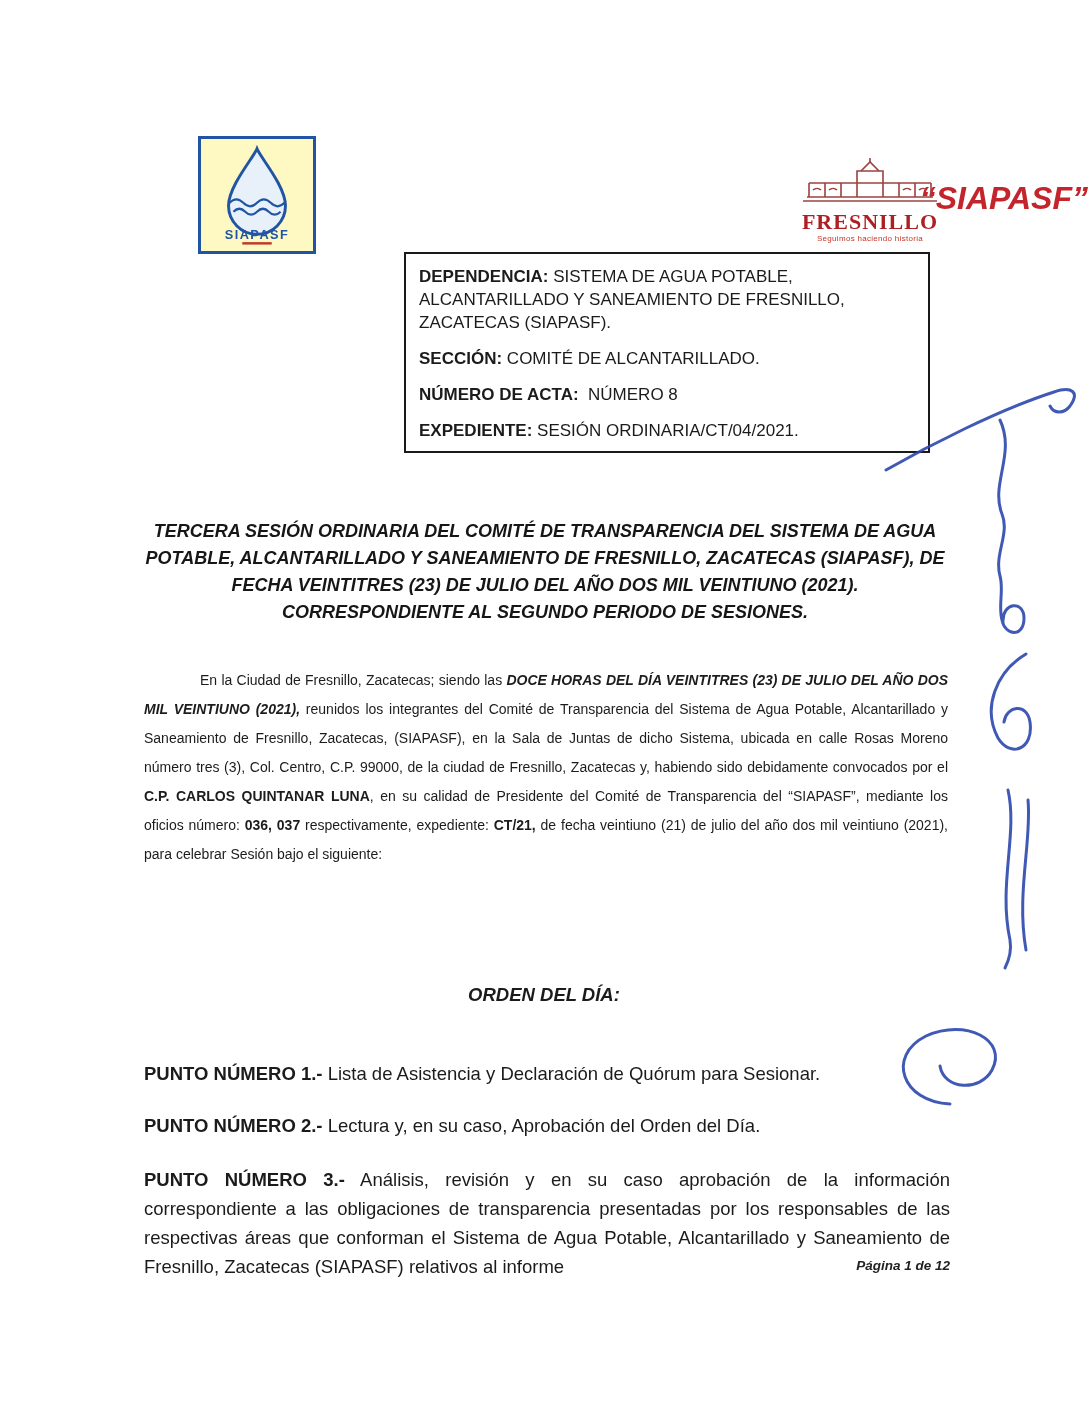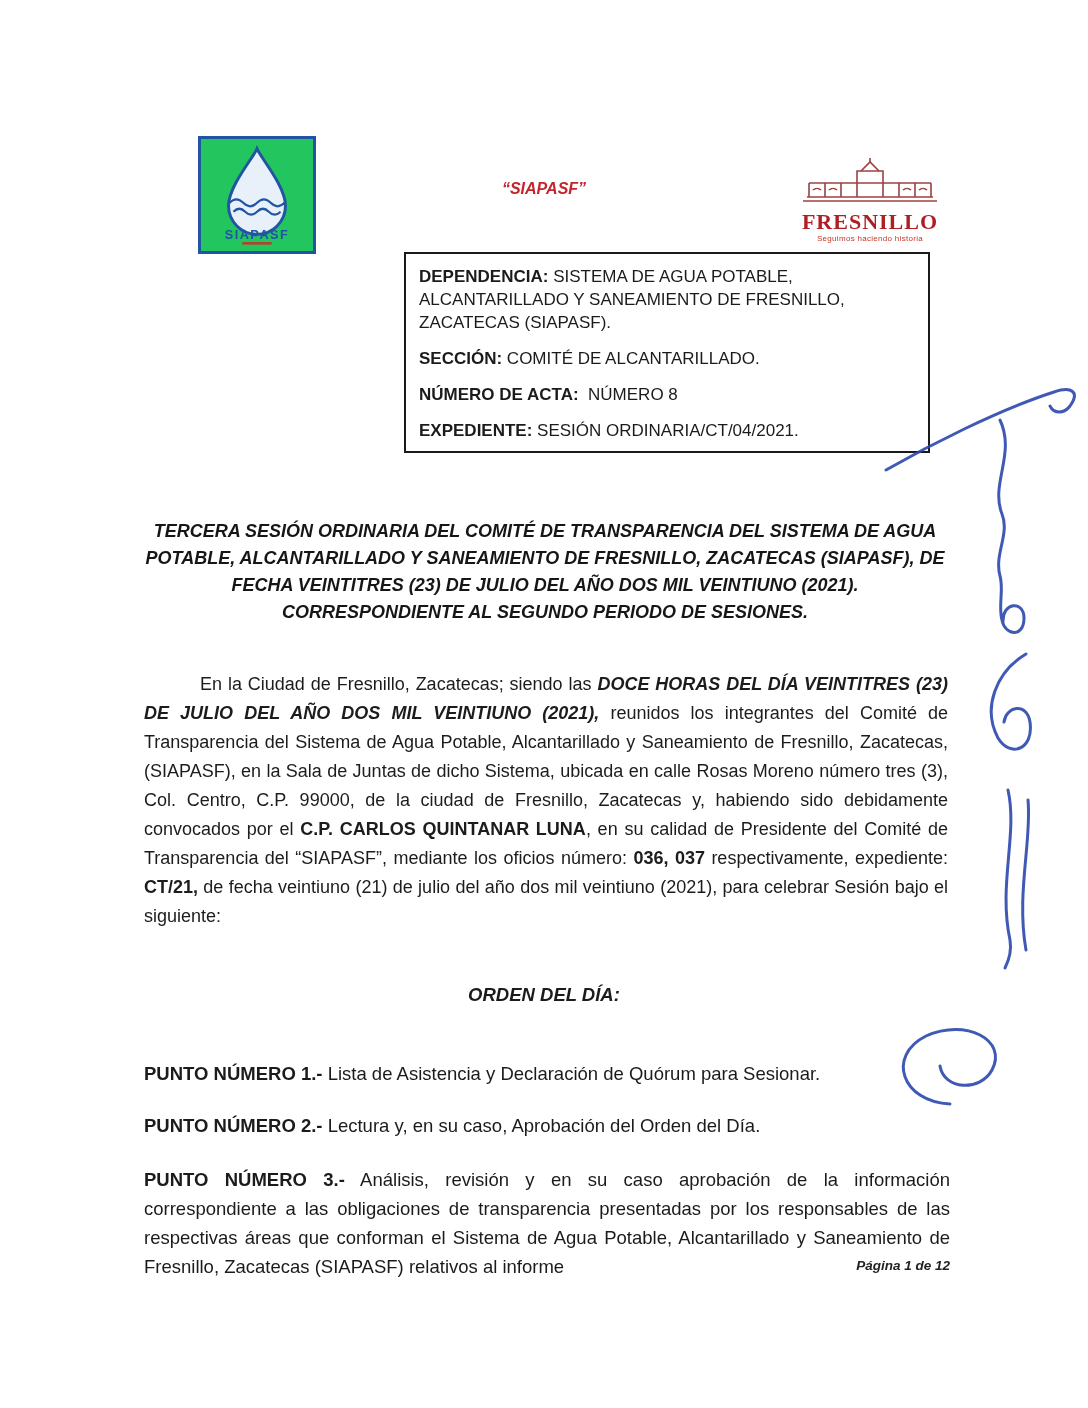--- a/index.html
+++ b/index.html
@@ -7,26 +7,26 @@
     position:relative; width:1088px; height:1408px; background:#ffffff;
     font-family:"Liberation Sans","DejaVu Sans",sans-serif; color:#1b1b1b; overflow:hidden;
   }
   
   .doc-title {
     position:absolute; top:96px; left:0; width:100%; text-align:center;
     color:#c4242b; font-weight:bold; font-style:italic; font-size:28px; line-height:35px;
     letter-spacing:0.4px;
   }
   .doc-subtitle {
-    position:absolute; top:180px; left:0; width:100%; text-align:center;
-    color:#c4242b; font-weight:bold; font-style:italic; font-size:16px;
+    position:absolute; top:180px; left:0; width:100%; text-align:right;
+    color:#c4242b; font-weight:bold; font-style:italic; font-size:32px;
   }
   .siapasf-logo {
     position:absolute; left:198px; top:136px; width:118px; height:118px;
-    border:3px solid #2155a3; box-sizing:border-box; background:#22c55e;
+    border:3px solid #2155a3; box-sizing:border-box; background:#fef9c3;
     display:flex; align-items:center; justify-content:center;
   }
   .siapasf-logo svg { width:108px; height:108px; }
   .fresnillo-logo {
     position:absolute; left:782px; top:156px; width:176px; text-align:center;
   }
   .fresnillo-name {
     font-family:"Liberation Serif","DejaVu Serif",serif; font-weight:bold;
     font-size:22px; color:#ae1f24; letter-spacing:1px; line-height:1.05; margin-top:2px;
   }
@@ -40,21 +40,21 @@
   .info-box p { margin:0 0 13px; }
   .info-box p:last-child { margin-bottom:0; }
   .lbl { font-weight:bold; }
   
   .session-heading {
     position:absolute; left:142px; top:518px; width:806px; text-align:center;
     font-weight:bold; font-style:italic; font-size:18px; line-height:27px; color:#161616;
   }
   .body-par {
     position:absolute; left:144px; top:652px; width:804px; text-align:justify;
-    font-size:18px; line-height:29px; text-indent:56px; color:#1c1c1c;
+    font-size:14px; line-height:29px; text-indent:56px; color:#1c1c1c;
   }
   .seg-b  { font-weight:bold; font-style:normal; }
   .seg-bi { font-weight:bold; font-style:italic; }
   .orden {
     position:absolute; left:0; top:984px; width:100%; text-align:center;
     font-weight:bold; font-style:italic; font-size:18.5px;
   }
   .punto { position:absolute; left:144px; width:806px; font-size:18.5px; line-height:29px; }
   .punto .lbl { font-weight:bold; }
   .punto-1 { top:1040px; }

